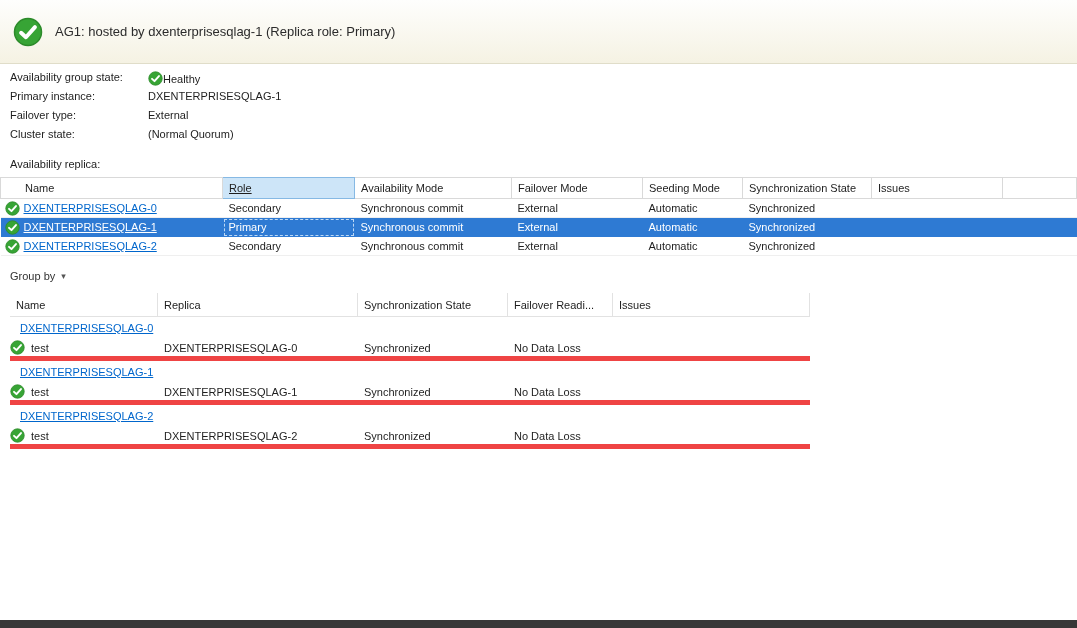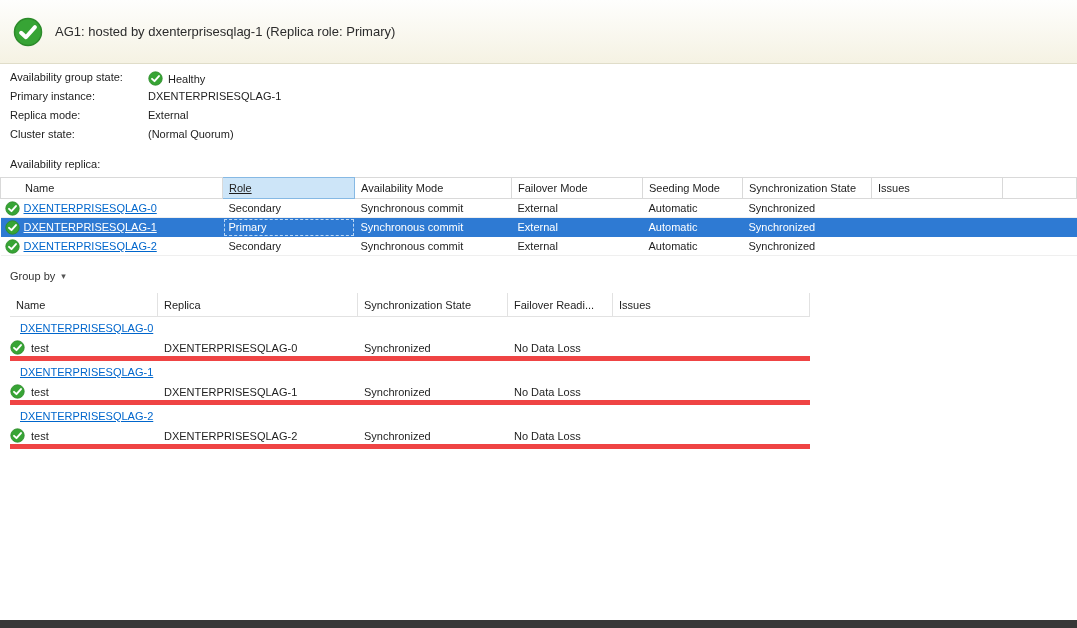--- a/index.html
+++ b/index.html
@@ -26,21 +26,21 @@
 
   
   .chk { display:inline-flex; width:15px; height:15px; flex:0 0 auto; }
   .chk svg { width:100%; height:100%; }
   .chk.big { width:30px; height:30px; }
 
   
   .summary { padding:7px 0 0 10px; }
   .srow { display:flex; align-items:flex-start; height:19px; }
   .srow .lbl { width:138px; }
-  .srow .val { display:flex; align-items:center; gap:5px; }
+  .srow .val { display:flex; align-items:center; }
 
   .section-label { margin:11px 0 7px 10px; }
 
   
   table.rtable { width:1077px; border-collapse:collapse; table-layout:fixed; }
   .rtable th {
     font-weight:normal; text-align:left;
     height:21px; padding:0 0 0 6px;
     background:#ffffff;
     border:1px solid #d9d9d9;
@@ -113,21 +113,21 @@
             </svg>
         </span>
         <span>Healthy</span>
       </span>
     </div>
     <div class="srow">
       <span class="lbl">Primary instance:</span>
       <span class="val">DXENTERPRISESQLAG-1</span>
     </div>
     <div class="srow">
-      <span class="lbl">Replica mode:</span>
+      <span class="lbl">Failover type:</span>
       <span class="val">External</span>
     </div>
     <div class="srow">
       <span class="lbl">Cluster state:</span>
       <span class="val">(Normal Quorum)</span>
     </div>
   </div>
 
   <div class="section-label">Availability replica:</div>
 

